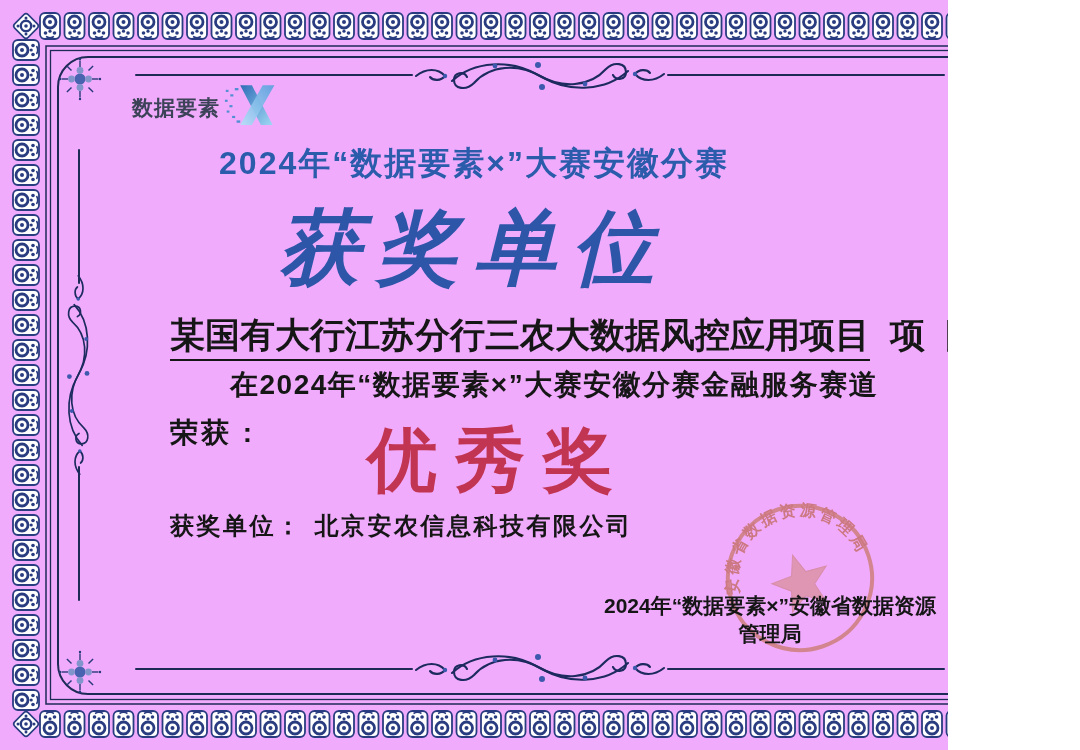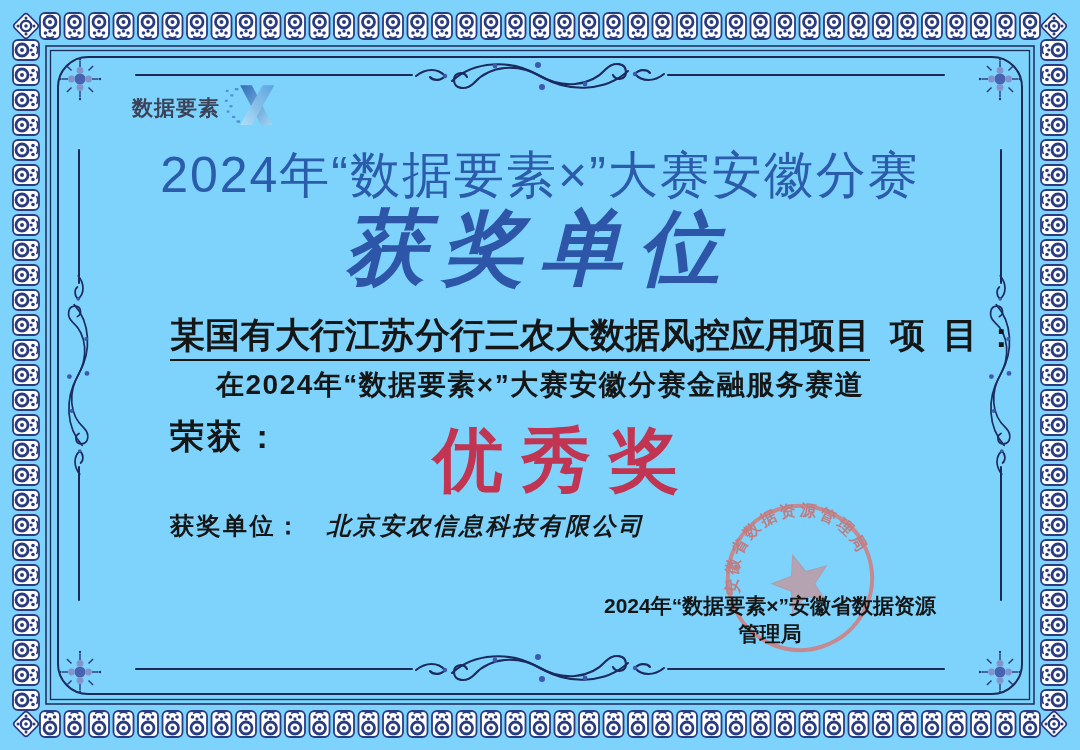--- a/index.html
+++ b/index.html
@@ -1,42 +1,42 @@
 <!DOCTYPE html>
 <html><head>
 <meta charset="utf-8">
 <style>
   html,body{margin:0;padding:0;background:#ffffff;}
   .certificate{
-    position:relative;width:1080px;height:750px;background:#7dd3fc;overflow:hidden;
+    position:relative;width:948px;height:750px;background:#f0abfc;overflow:hidden;
     font-family:"Liberation Sans",sans-serif;color:#161616;
   }
   .border-svg{position:absolute;left:0;top:0;width:1080px;height:750px;}
   .fl-line{stroke:#1d2a55;stroke-width:2;fill:none;stroke-linecap:round;}
   .fl path{fill:none;stroke:#1c2a5e;stroke-width:2.1;stroke-linecap:round;}
   .dotB{fill:#3c59ad;}
   .abs{position:absolute;}
   .logo-row{left:132px;top:86px;display:flex;align-items:center;gap:4px;}
   .logo-text{font-size:21px;font-weight:bold;color:#3c4358;letter-spacing:1px;}
   .logo-x{width:54px;height:48px;margin-top:-4px;}
-  .title{left:0;top:142px;width:100%;text-align:center;font-size:50px;font-weight:400;
+  .title{left:0;top:142px;width:100%;text-align:center;font-size:32px;font-weight:700;
          color:#2b5cab;letter-spacing:2px;}
   .heading{left:0;top:194px;width:100%;text-align:center;font-size:82px;font-weight:bold;
            font-style:italic;color:#2d55a8;letter-spacing:16px;
            font-family:"DejaVu Serif","Liberation Serif",serif;}
   .line1{left:170px;top:312px;font-size:35px;font-weight:700;white-space:nowrap;}
   .line1 .u{border-bottom:2px solid #161616;padding-bottom:5px;}
   .line1 .lbl{margin-left:20px;letter-spacing:4px;}
-  .line2{left:216px;top:366px;font-size:28px;font-weight:600;letter-spacing:1.5px;white-space:nowrap;}
+  .line2{left:230px;top:366px;font-size:28px;font-weight:600;letter-spacing:1.5px;white-space:nowrap;}
   .line2 .track{font-weight:900;}
-  .award-label{left:170px;top:414px;font-size:34px;font-weight:700;letter-spacing:3px;}
+  .award-label{left:170px;top:414px;font-size:28px;font-weight:700;letter-spacing:3px;}
   .award{left:0;top:414px;width:100%;text-align:center;padding-left:50px;box-sizing:border-box;
          font-size:70px;font-weight:900;color:#c23552;letter-spacing:18px;}
   .winner-line{left:170px;top:510px;font-size:24px;font-weight:700;letter-spacing:2.5px;white-space:nowrap;}
-  .winner-line .wname{margin-left:24px;font-style:italic;}
+  .winner-line .wname{margin-left:12px;}
   .committee-block{left:604px;top:592px;width:332px;text-align:center;font-size:21px;
                    font-weight:700;z-index:3;}
   .committee-block .date{margin-top:9px;letter-spacing:3px;}
   .seal{left:714px;top:492px;width:172px;height:172px;opacity:.88;z-index:2;}
 </style>
 </head>
 <body>
 
 <div class="certificate">
 

